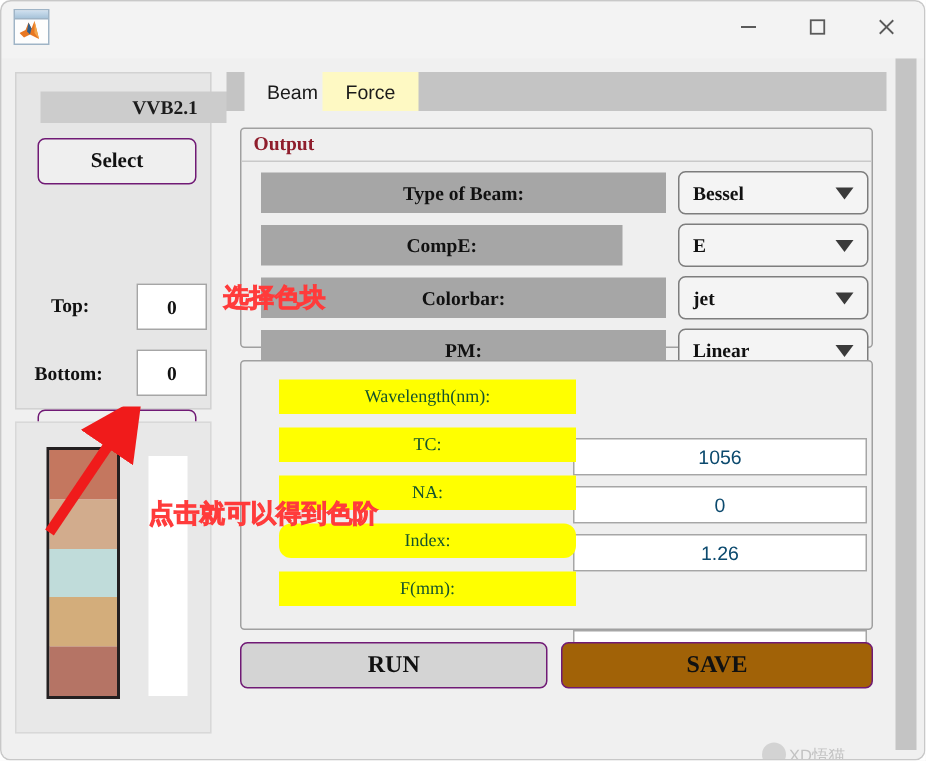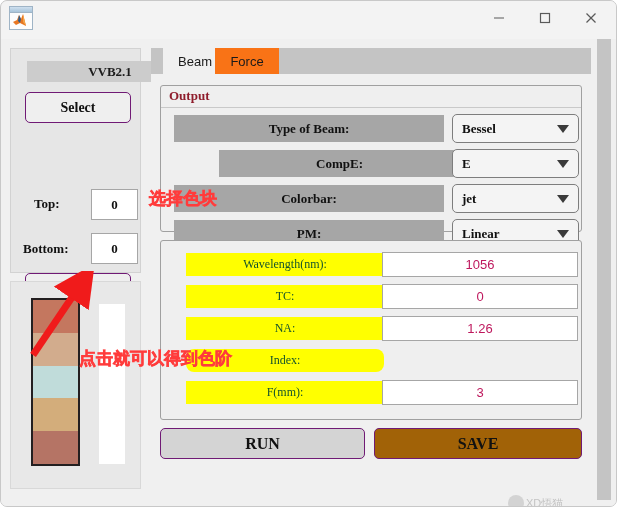--- a/index.html
+++ b/index.html
@@ -182,21 +182,21 @@
     color: #1a1a1a;
     display: flex; align-items: center; justify-content: center;
     cursor: default;
   }
   #tab-beam {
     left: 12px; width: 64px;
     background: #f0f0f0;
   }
   #tab-force {
     left: 64px; width: 64px;
-    background: #f97316;
+    background: #fef9c3;
   }
 
   
   #tabpage {
     position: absolute;
     left: 150px; top: 35px;
     width: 440px; height: 426px;
     background: #f0f0f0;
   }
 
@@ -269,22 +269,22 @@
     color: #14532d;
     display: flex; align-items: center; justify-content: center; margin-left: 12px;
   }
   .text-input {
     position: absolute;
     background: #ffffff;
     border: 1px solid #a6a6a6;
     box-sizing: border-box;
     font-family: "Liberation Sans", sans-serif;
     font-size: 13px;
-    color: #be185d;
-    display: flex; align-items: center; justify-content: center;
+    color: #0c4a6e;
+    display: flex; align-items: center; justify-content: center; margin-top: 40px;
   }
 
   #run-button {
     position: absolute;
     left: 9px; top: 354px;
     width: 205px; height: 31px;
     background: #d4d4d4;
     font-size: 16px;
   }
   #save-button {
@@ -299,21 +299,21 @@
   .anno-text {
     position: absolute;
     font-family: "Liberation Sans", sans-serif;
     font-weight: bold;
     color: #ff6b6b;
     -webkit-text-stroke: 0.6px #ff3b3b;
     white-space: nowrap;
     pointer-events: none;
   }
   #anno-select-block { left: 148px; top: 148px; font-size: 17px; }
-  #anno-click-gradient { left: 78px; top: 308px; font-size: 17px; }
+  #anno-click-gradient { left: 78px; top: 292px; font-size: 17px; padding-left: 20px; }
   #anno-arrow {
     position: absolute;
     left: 20px; top: 232px;
     pointer-events: none;
   }
   #watermark-badge {
     position: absolute;
     left: 525px; top: 457px;
     font-family: "Liberation Sans", sans-serif;
     font-size: 11px;
@@ -398,21 +398,21 @@
       <div class="group-box" id="output-group">
         <div id="output-title">Output</div>
         <div id="output-divider"></div>
 
         <div class="gray-label" style="left:13px; top:29px; width:270px; height:27px;">Type of Beam:</div>
         <div class="dropdown" style="left:291px; top:28px; width:127px; height:29px;">
           <span class="dd-text">Bessel</span>
           <span class="dd-arrow"></span>
         </div>
 
-        <div class="gray-label" style="left:13px; top:64px; width:241px; height:27px;margin-left:45px;">CompE:</div>
+        <div class="gray-label" style="left:13px; top:64px; width:241px; height:27px;">CompE:</div>
         <div class="dropdown" style="left:291px; top:63px; width:127px; height:29px;">
           <span class="dd-text">E</span>
           <span class="dd-arrow"></span>
         </div>
 
         <div class="gray-label" style="left:13px; top:99px; width:270px; height:27px;">Colorbar:</div>
         <div class="dropdown" style="left:291px; top:98px; width:127px; height:29px;">
           <span class="dd-text">jet</span>
           <span class="dd-arrow"></span>
         </div>

